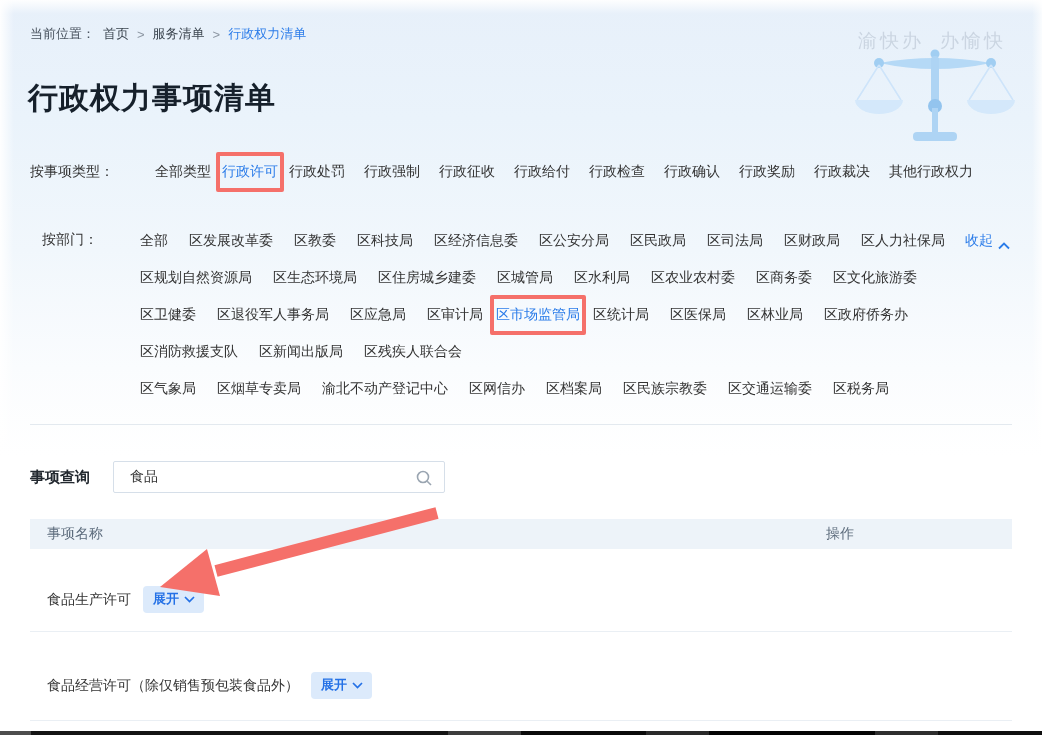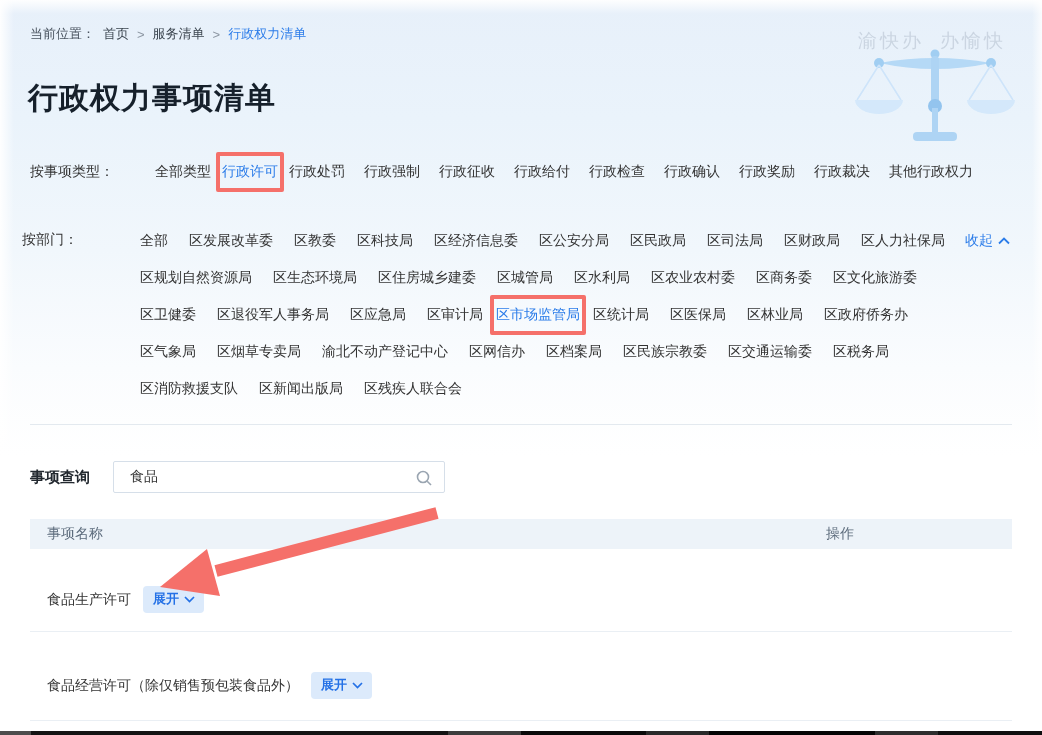--- a/index.html
+++ b/index.html
@@ -22,24 +22,24 @@
   .scales{position:absolute;right:26px;top:48px;opacity:.95;}
   
   .page-title{position:absolute;left:28px;top:78px;font-size:30px;font-weight:700;color:#16202b;letter-spacing:1px;}
   
   .filter-row{position:absolute;left:30px;display:flex;align-items:center;font-size:14px;}
   .filter-label{color:#333;margin-right:22px;}
   .opt{color:#333;cursor:pointer;white-space:nowrap;}
   .opt.active{color:#2b7ce9;}
   .type-row{top:163px;gap:19px;}
   .annot-box{display:inline-block;border:4px solid #f5706a;border-radius:2px;padding:7px 2px;margin:-11px -14px;position:relative;z-index:2;}
-  .dept-label{position:absolute;left:22px;top:231px;font-size:14px;color:#333;}
+  .dept-label{position:absolute;left:42px;top:231px;font-size:14px;color:#333;}
   .dept-rows{position:absolute;left:140px;top:222px;width:810px;}
   .dept-row{height:37px;display:flex;align-items:center;gap:21px;font-size:14px;}
-  .collapse-link{position:absolute;right:32px;top:232px;font-size:14px;color:#2b7ce9;display:flex;align-items:center;gap:5px;cursor:pointer;}
+  .collapse-link{position:absolute;right:32px;top:232px;font-size:14px;color:#2b7ce9;display:flex;align-items:flex-end;gap:5px;cursor:pointer;}
   .divider{position:absolute;left:30px;right:30px;top:424px;height:1px;background:#e3e9ef;}
   
   .search-label{position:absolute;left:30px;top:461px;height:32px;line-height:32px;font-size:15px;font-weight:700;color:#22282f;}
   .search-box{position:absolute;left:113px;top:461px;width:332px;height:32px;background:#fff;border:1px solid #d6dfe9;border-radius:2px;box-sizing:border-box;}
   .search-box input{position:absolute;left:0;top:0;width:100%;height:100%;border:none;outline:none;background:transparent;padding:0 36px 0 16px;font-size:14px;color:#333;font-family:inherit;box-sizing:border-box;}
   .search-icon{position:absolute;right:11px;top:7px;cursor:pointer;}
   
   .tbl-header{position:absolute;left:30px;right:30px;top:519px;height:30px;background:#edf3f9;display:flex;align-items:center;font-size:14px;color:#5c6b7c;text-align:center;}
   .th-name{padding-left:17px;}
   .th-action{position:absolute;left:796px;}
@@ -132,33 +132,33 @@
       <span class="opt">区退役军人事务局</span>
       <span class="opt">区应急局</span>
       <span class="opt">区审计局</span>
       <span class="opt active annot-box">区市场监管局</span>
       <span class="opt">区统计局</span>
       <span class="opt">区医保局</span>
       <span class="opt">区林业局</span>
       <span class="opt">区政府侨务办</span>
     </div>
     <div class="dept-row">
+      <span class="opt">区消防救援支队</span>
+      <span class="opt">区新闻出版局</span>
+      <span class="opt">区残疾人联合会</span>
+    </div>
+    <div class="dept-row">
       <span class="opt">区气象局</span>
       <span class="opt">区烟草专卖局</span>
       <span class="opt">渝北不动产登记中心</span>
       <span class="opt">区网信办</span>
       <span class="opt">区档案局</span>
       <span class="opt">区民族宗教委</span>
       <span class="opt">区交通运输委</span>
       <span class="opt">区税务局</span>
-    </div>
-    <div class="dept-row">
-      <span class="opt">区消防救援支队</span>
-      <span class="opt">区新闻出版局</span>
-      <span class="opt">区残疾人联合会</span>
     </div>
   </div>
 
   <div class="collapse-link">
     <span>收起</span>
     <svg class="chev" width="12" height="8" viewBox="0 0 12 8">
         <polyline points="1,6.5 6,1.5 11,6.5" fill="none" stroke="#2b7ce9" stroke-width="1.8"></polyline>
       </svg>
   </div>
 

